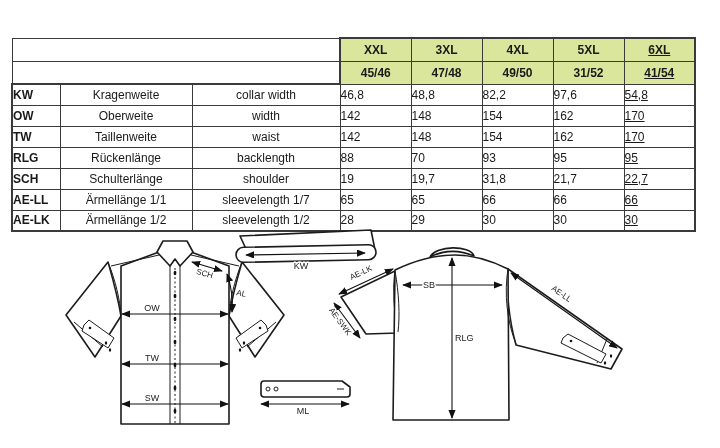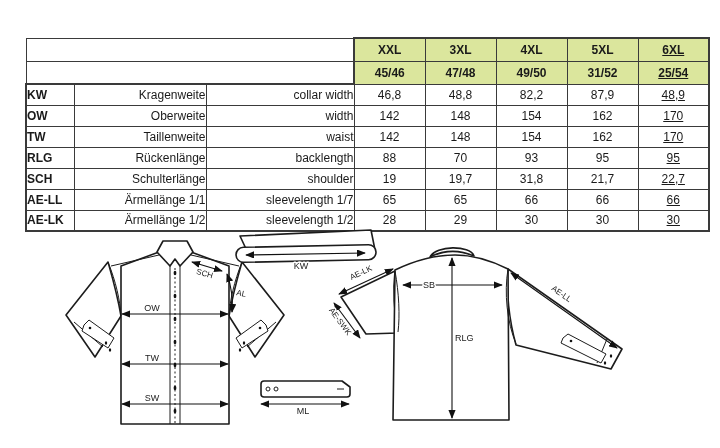--- a/index.html
+++ b/index.html
@@ -2,31 +2,31 @@
 <html><head>
 <meta charset="utf-8">
 <style>
   html,body{margin:0;padding:0;}
   body{
     width:720px;height:448px;background:#ffffff;position:relative;overflow:hidden;
     font-family:"Liberation Sans",sans-serif;color:#1a1a1a;
   }
   
   table.size{
-    position:absolute;left:25px;top:37px;border-collapse:collapse;table-layout:fixed;
+    position:absolute;left:11px;top:37px;border-collapse:collapse;table-layout:fixed;
   }
   table.size td{
     border:1px solid #3a3a3a;font-size:12px;line-height:1;padding:0;vertical-align:middle;
     white-space:nowrap;overflow:hidden;
   }
   td.ghost{border:none;background:transparent;}
   td.hdr{background:#dbe69d;font-weight:bold;text-align:center;}
   td.code{font-weight:bold;text-align:left;padding-left:3px;}
-  td.txt{text-align:right;padding-left:4px;}
-  td.val{text-align:center;}
+  td.txt{text-align:center;padding-left:4px;}
+  td.val{}
   tr.hr{height:23px;} tr.dr{height:21px;}
   .t2{border-top:2px solid #3a3a3a !important;}
   .l2{border-left:2px solid #3a3a3a !important;}
   .r2{border-right:2px solid #3a3a3a !important;text-decoration:underline;}
   .b2{border-bottom:2px solid #3a3a3a !important;}
   
   svg.diagram{position:absolute;left:0;top:0;}
   .outline{fill:#ffffff;stroke:#1c1c1c;stroke-width:1.6;stroke-linejoin:round;}
   .thin{fill:none;stroke:#1c1c1c;stroke-width:1;}
   .fillw{fill:#ffffff;stroke:#1c1c1c;stroke-width:1;stroke-linejoin:round;}
@@ -61,31 +61,31 @@
     <td class="hdr t2">4XL</td>
     <td class="hdr t2">5XL</td>
     <td class="hdr t2 r2">6XL</td>
   </tr>
   <tr class="hr">
     <td class="ghost" colspan="3"></td>
     <td class="hdr l2">45/46</td>
     <td class="hdr">47/48</td>
     <td class="hdr">49/50</td>
     <td class="hdr">31/52</td>
-    <td class="hdr r2">25/54</td>
+    <td class="hdr r2">41/54</td>
   </tr>
   <tr class="dr">
     <td class="code t2 l2">KW</td>
     <td class="txt t2">Kragenweite</td>
     <td class="txt t2">collar width</td>
     <td class="val">46,8</td>
     <td class="val">48,8</td>
     <td class="val">82,2</td>
-    <td class="val">87,9</td>
-    <td class="val r2">48,9</td>
+    <td class="val">97,6</td>
+    <td class="val r2">54,8</td>
   </tr>
   <tr class="dr">
     <td class="code l2">OW</td>
     <td class="txt">Oberweite</td>
     <td class="txt">width</td>
     <td class="val">142</td>
     <td class="val">148</td>
     <td class="val">154</td>
     <td class="val">162</td>
     <td class="val r2">170</td>

